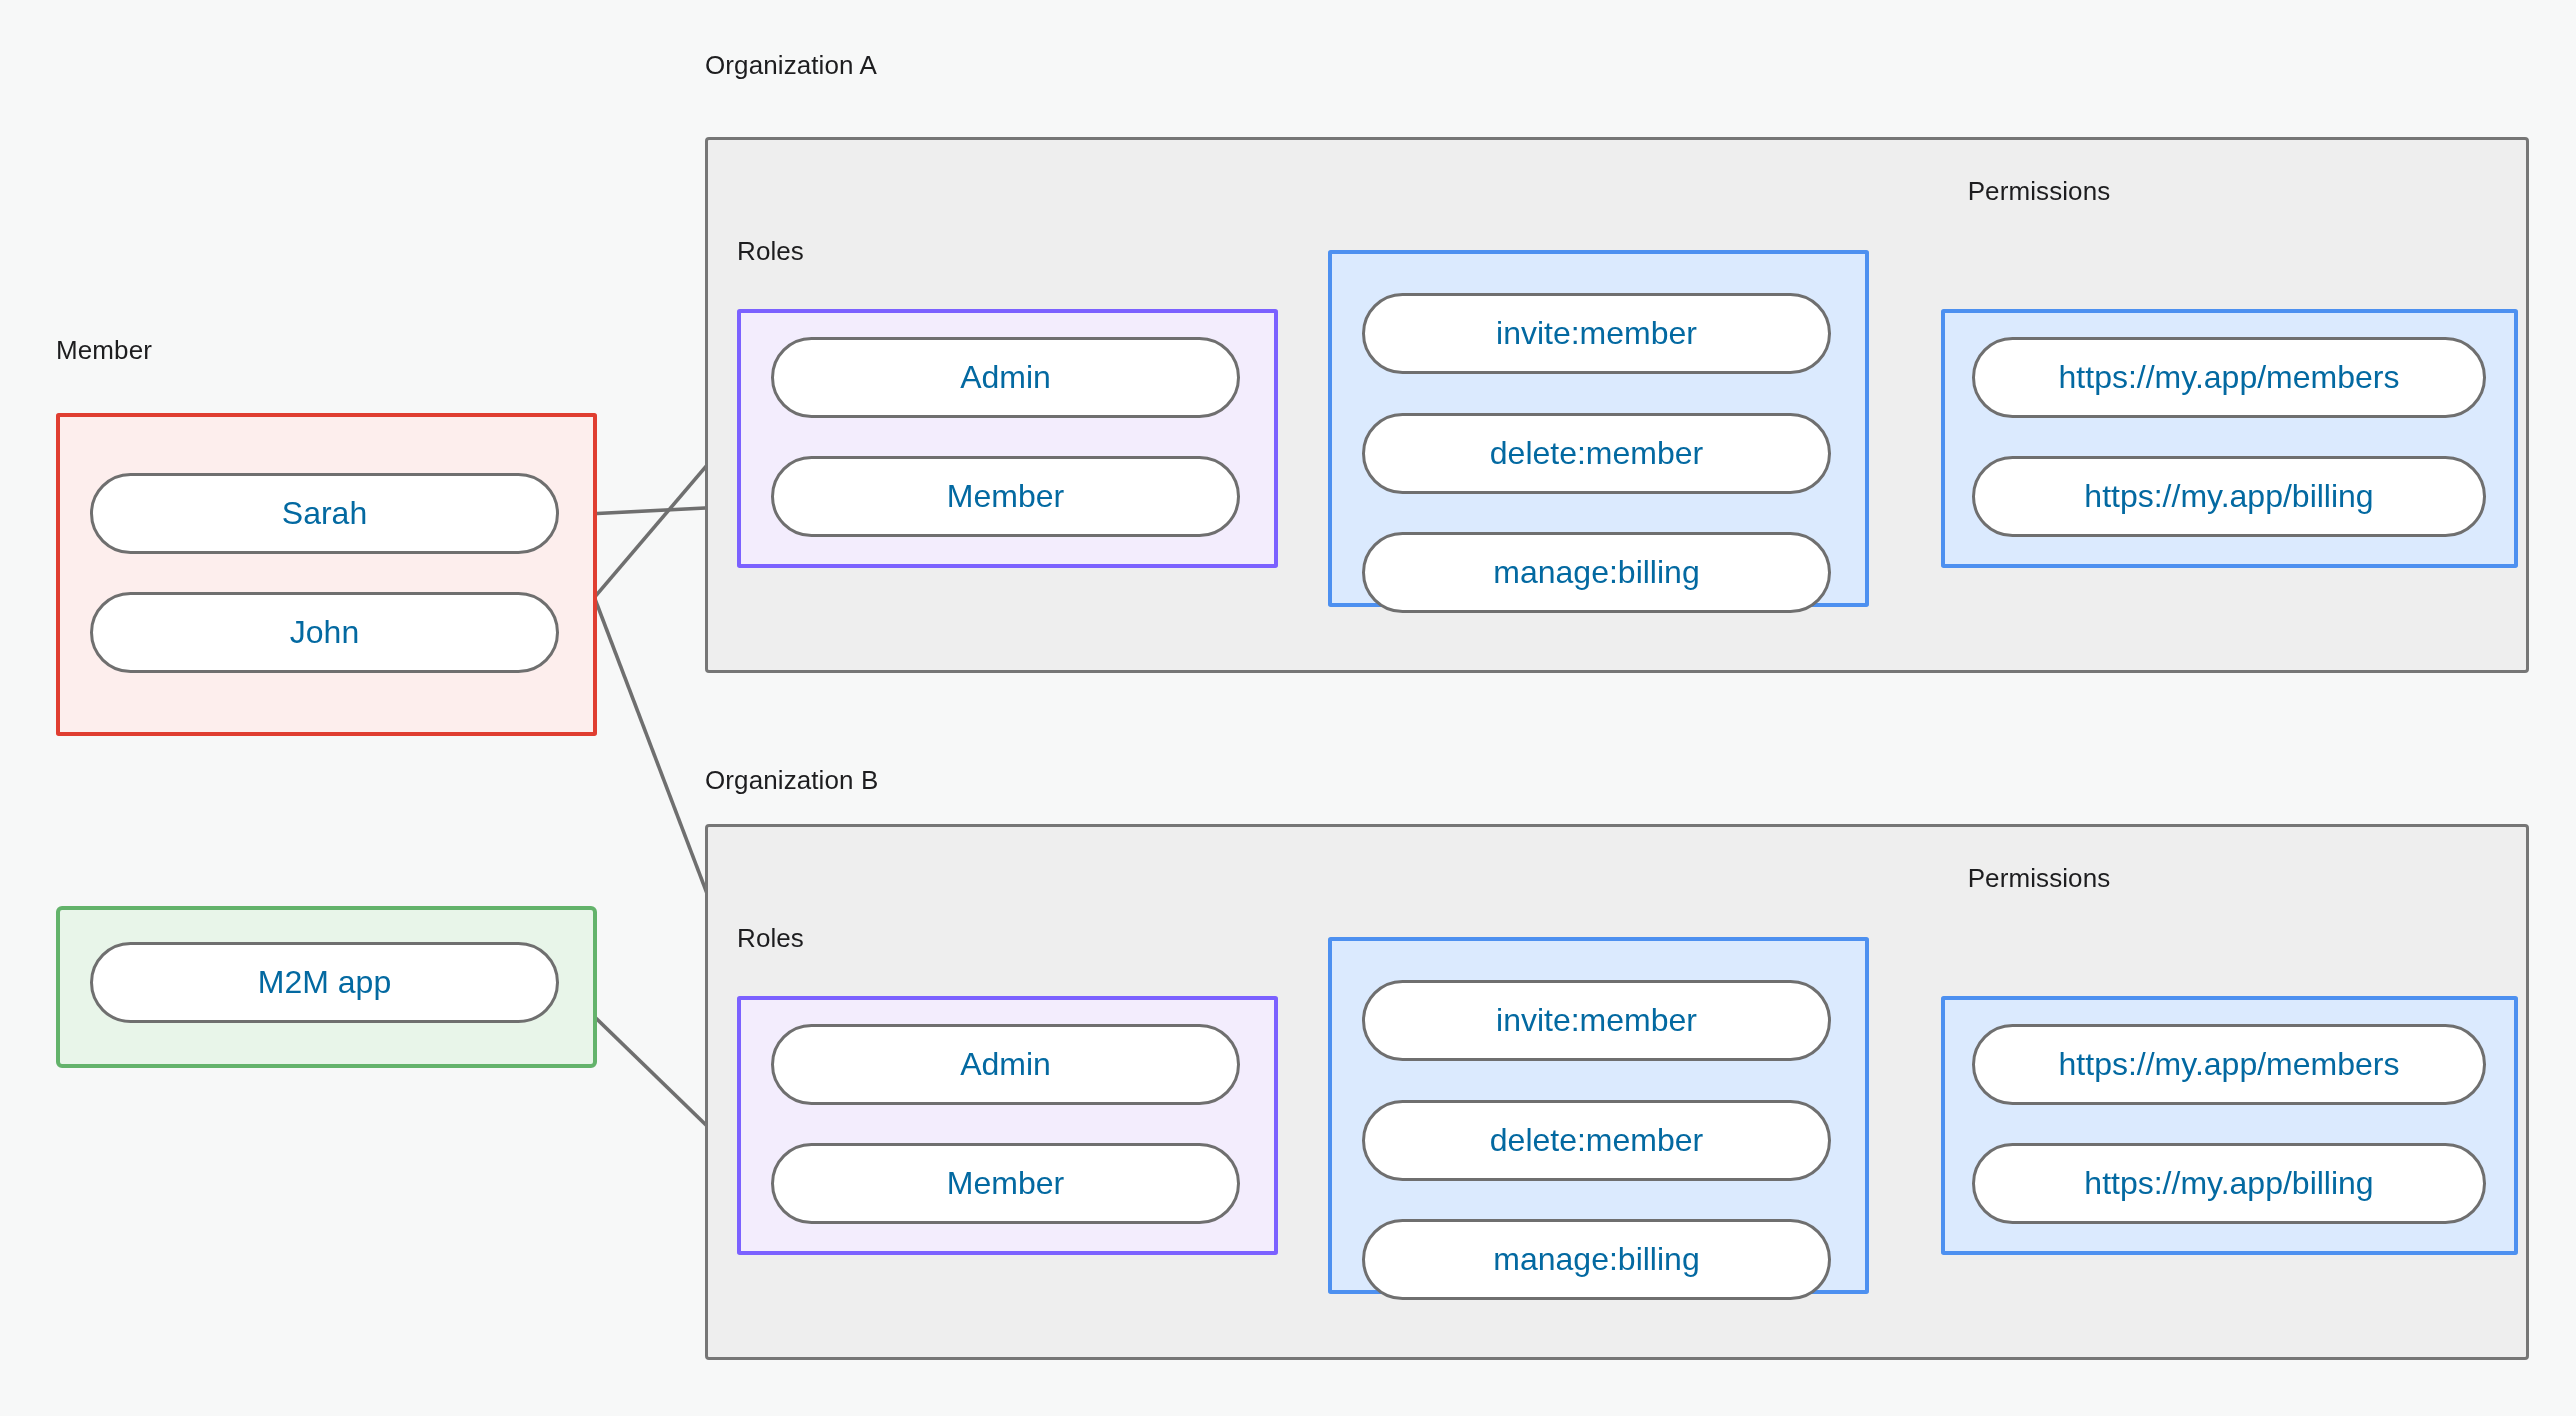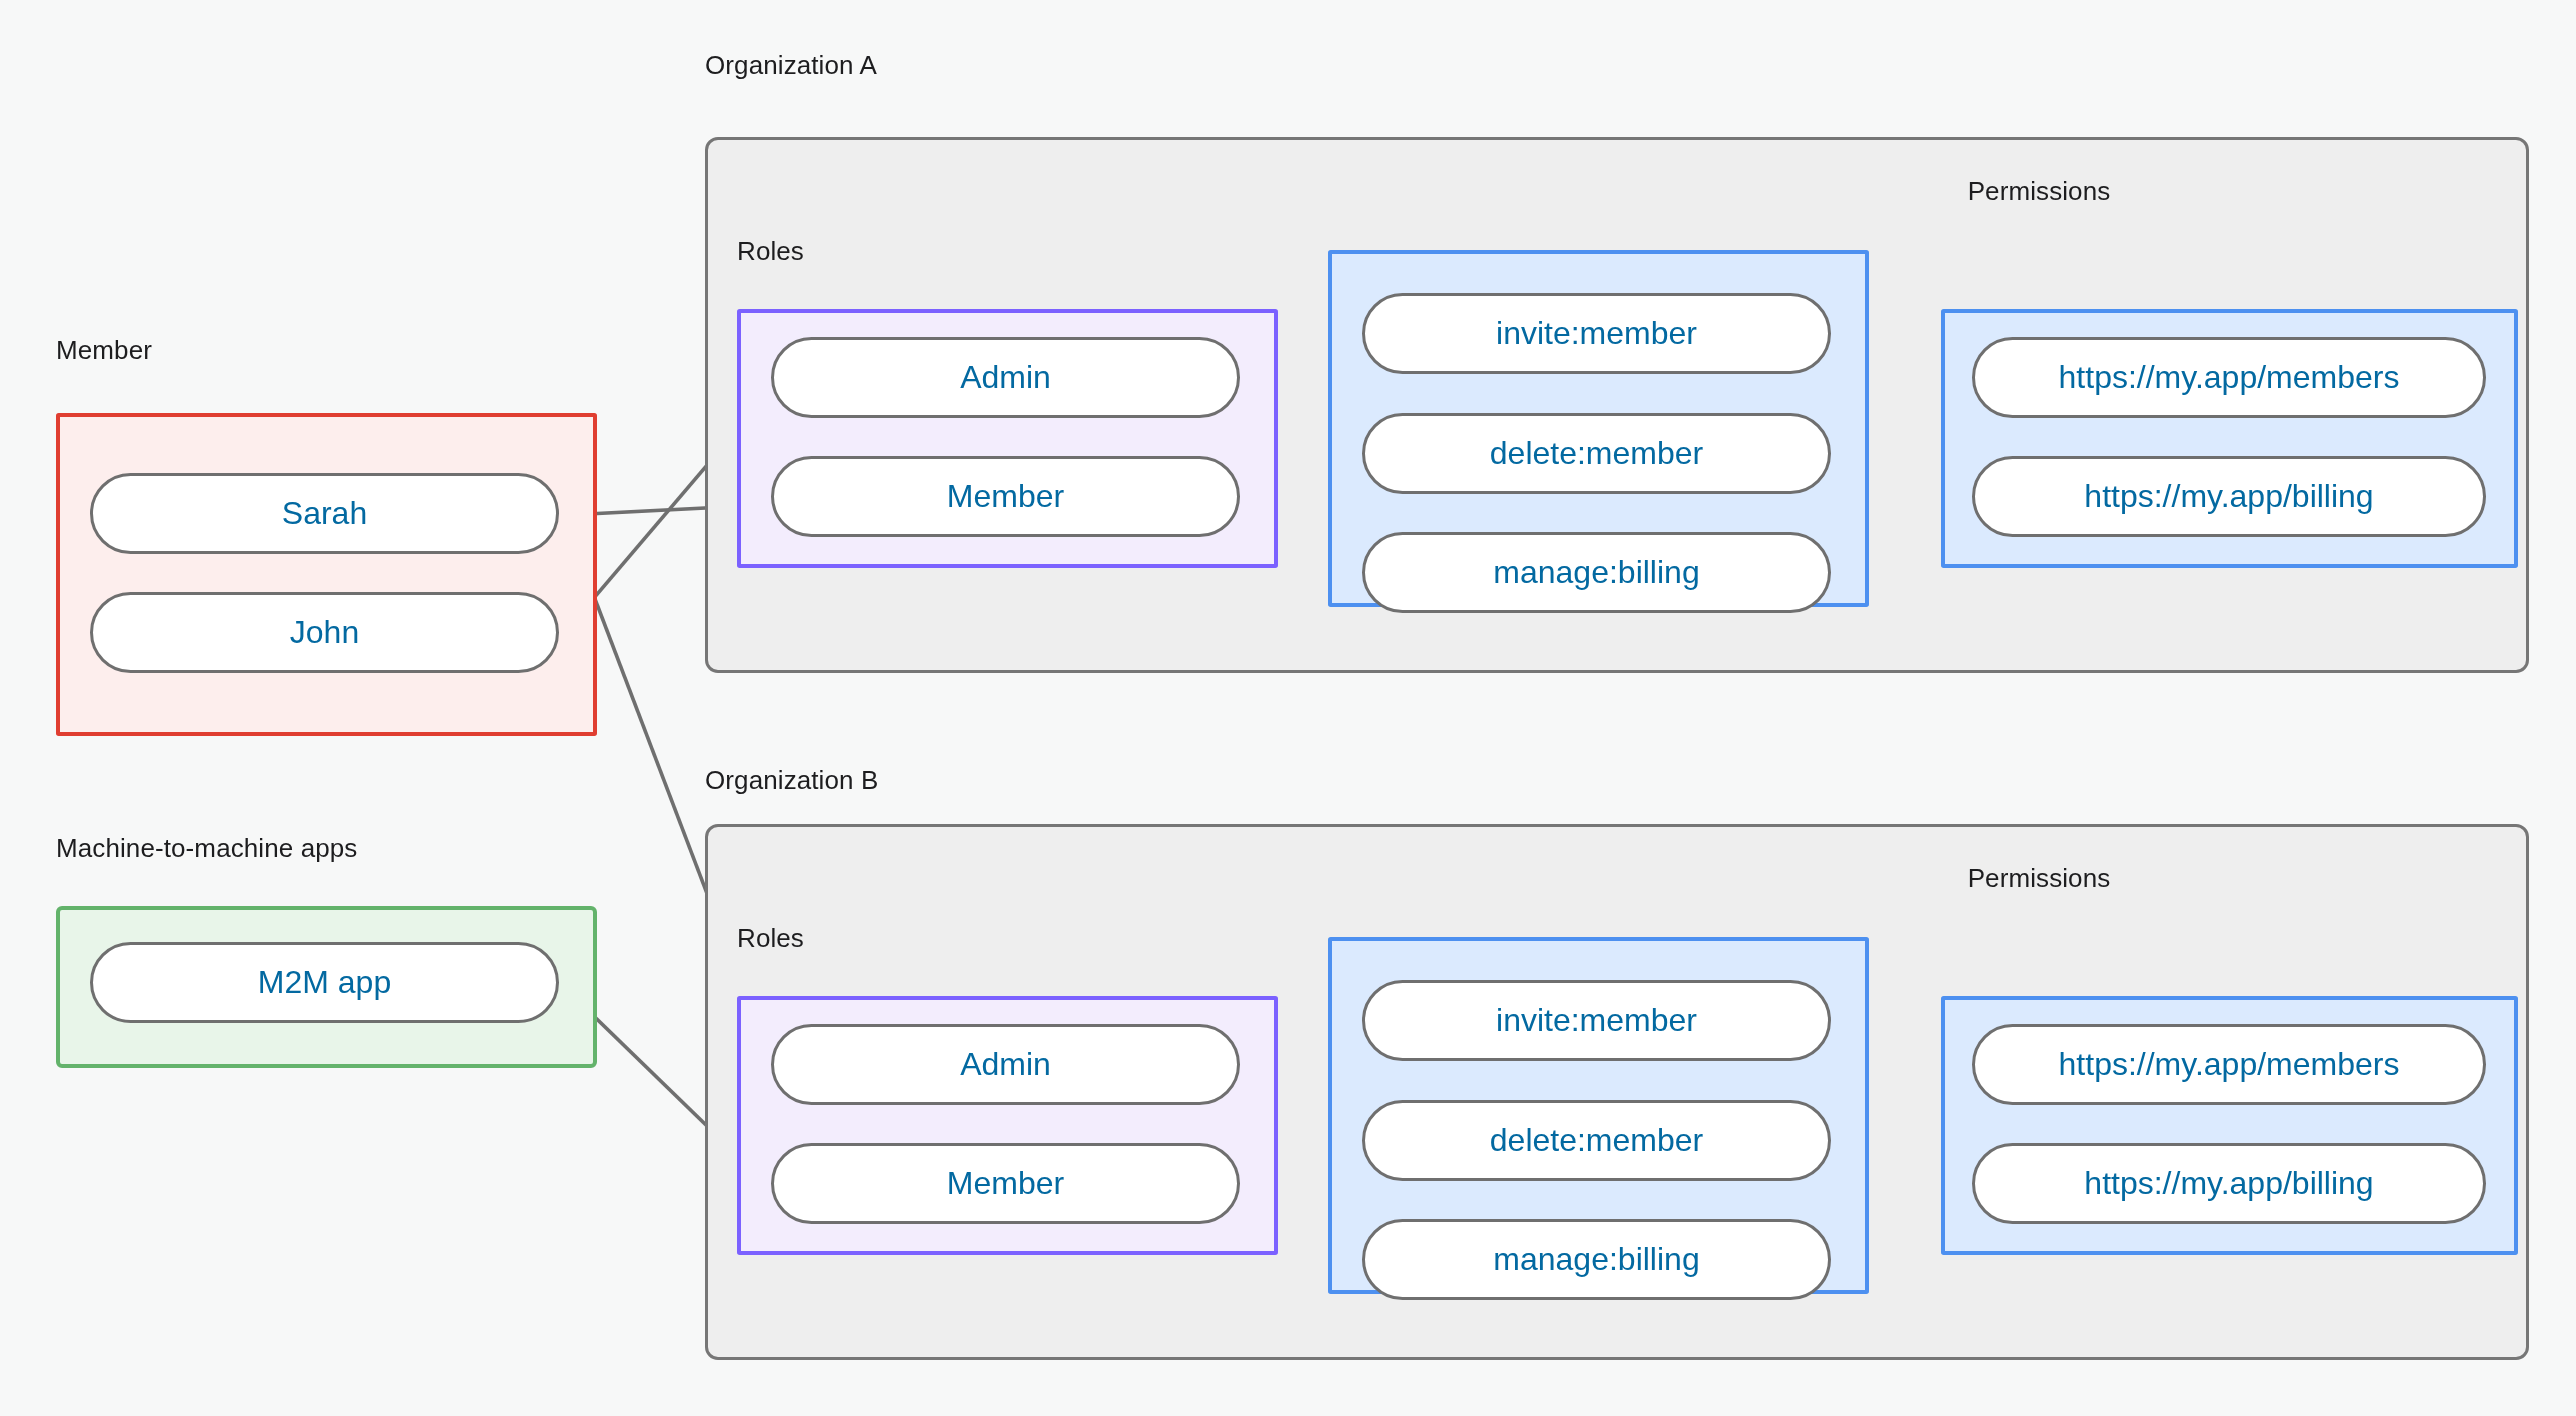--- a/index.html
+++ b/index.html
@@ -41,21 +41,21 @@
 
   
   .box {
     position: absolute;
     box-sizing: border-box;
     z-index: 2;
   }
   .box.org {
     background: #eeeeee;
     border: 3.6px solid #767676;
-    border-radius: 13px;
+    border-radius: 4px;
   }
   .box.users {
     background: #fdeeed;
     border: 4.5px solid #e03e31;
     border-radius: 2.7px;
   }
   .box.m2m {
     background: #e8f5e9;
     border: 4.5px solid #63b36b;
     border-radius: 6px;
@@ -145,21 +145,20 @@
       <circle cx="2177" cy="1323" r="11"></circle>
     </g>
   </svg>
 
   <div class="grp-label" style="left:56px; top:335px;">Member</div>
   <div class="box users" style="left:56px; top:413px; width:541px; height:323px;">
     <div class="pill" style="left:30px; top:175px; width:469px; height:81px;">John</div>
     <div class="pill" style="left:30px; top:56px; width:469px; height:81px;">Sarah</div>
   </div>
 
-  <div class="grp-label" style="left:56px; top:833px;">Machine-to-machine apps</div>
   <div class="box m2m" style="left:56px; top:906px; width:541px; height:162px;">
     <div class="pill" style="left:30px; top:32px; width:469px; height:81px;">M2M app</div>
   </div>
 
   <div class="grp-label" style="left:705px; top:50px;">Organization A</div>
   <div class="box org" style="left:705px; top:137px; width:1824px; height:536px;">
 
     <div class="grp-label" style="left:1331px; top:36px; transform:translateX(-50%);">Permissions</div>
 
     <div class="grp-label" style="left:29px; top:96px;">Roles</div>

